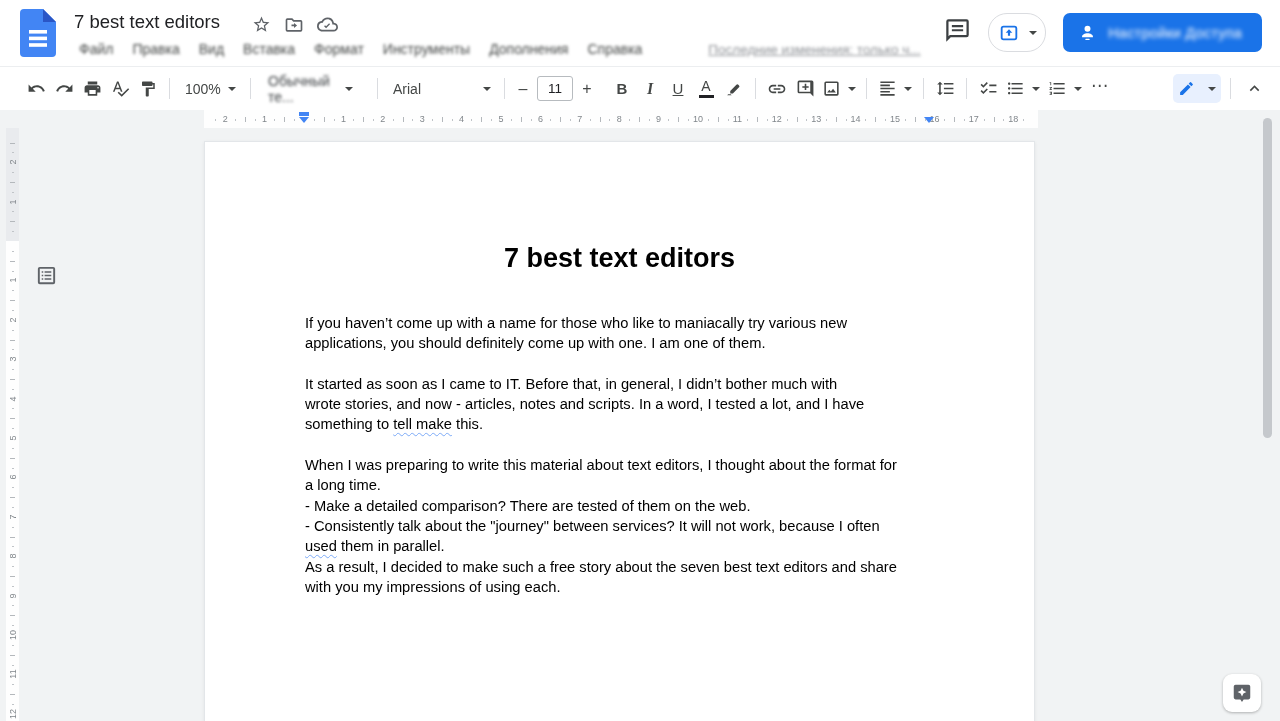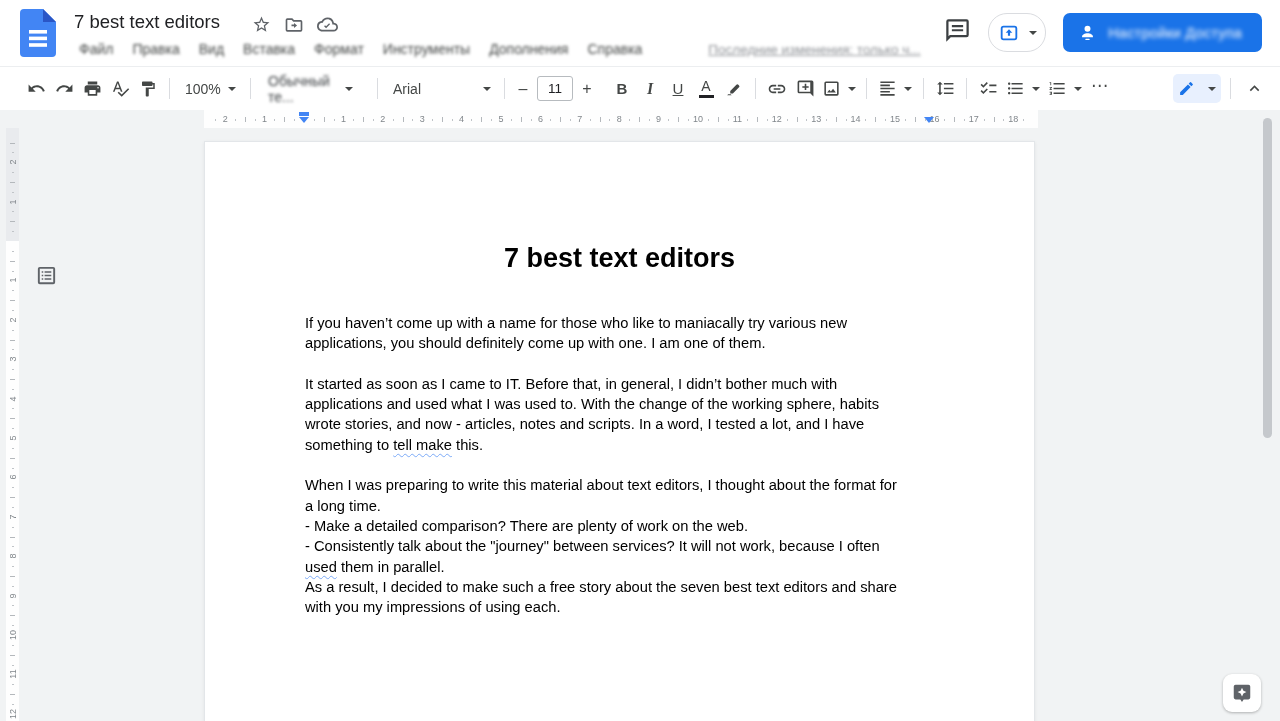--- a/index.html
+++ b/index.html
@@ -486,27 +486,26 @@
       </svg>
     </div>
 
     <div class="page">
       <div class="pg-title">7 best text editors</div>
       <div class="doc-body">
         <div class="dline">If you haven’t come up with a name for those who like to maniacally try various new</div>
         <div class="dline">applications, you should definitely come up with one. I am one of them.</div>
         <div class="dline"></div>
         <div class="dline">It started as soon as I came to IT. Before that, in general, I didn’t bother much with</div>
-        <div class="dline">applications and used what I was used to. With the change of the working sphere, habits</div>
         <div class="dline">wrote stories, and now - articles, notes and scripts. In a word, I tested a lot, and I have</div>
         <div class="dline"><span>something to </span><span class="sq">tell make</span><span> this.</span></div>
         <div class="dline"></div>
         <div class="dline">When I was preparing to write this material about text editors, I thought about the format for</div>
         <div class="dline">a long time.</div>
-        <div class="dline">- Make a detailed comparison? There are plenty of work on the web.</div>
+        <div class="dline">- Make a detailed comparison? There are tested of them on the web.</div>
         <div class="dline">- Consistently talk about the "journey" between services? It will not work, because I often</div>
         <div class="dline"><span class="sq">used</span><span> them in parallel.</span></div>
         <div class="dline">As a result, I decided to make such a free story about the seven best text editors and share</div>
         <div class="dline">with you my impressions of using each.</div>
       </div>
     </div>
 
     <div class="scroll-thumb"></div>
 
     <div class="explore-btn">

